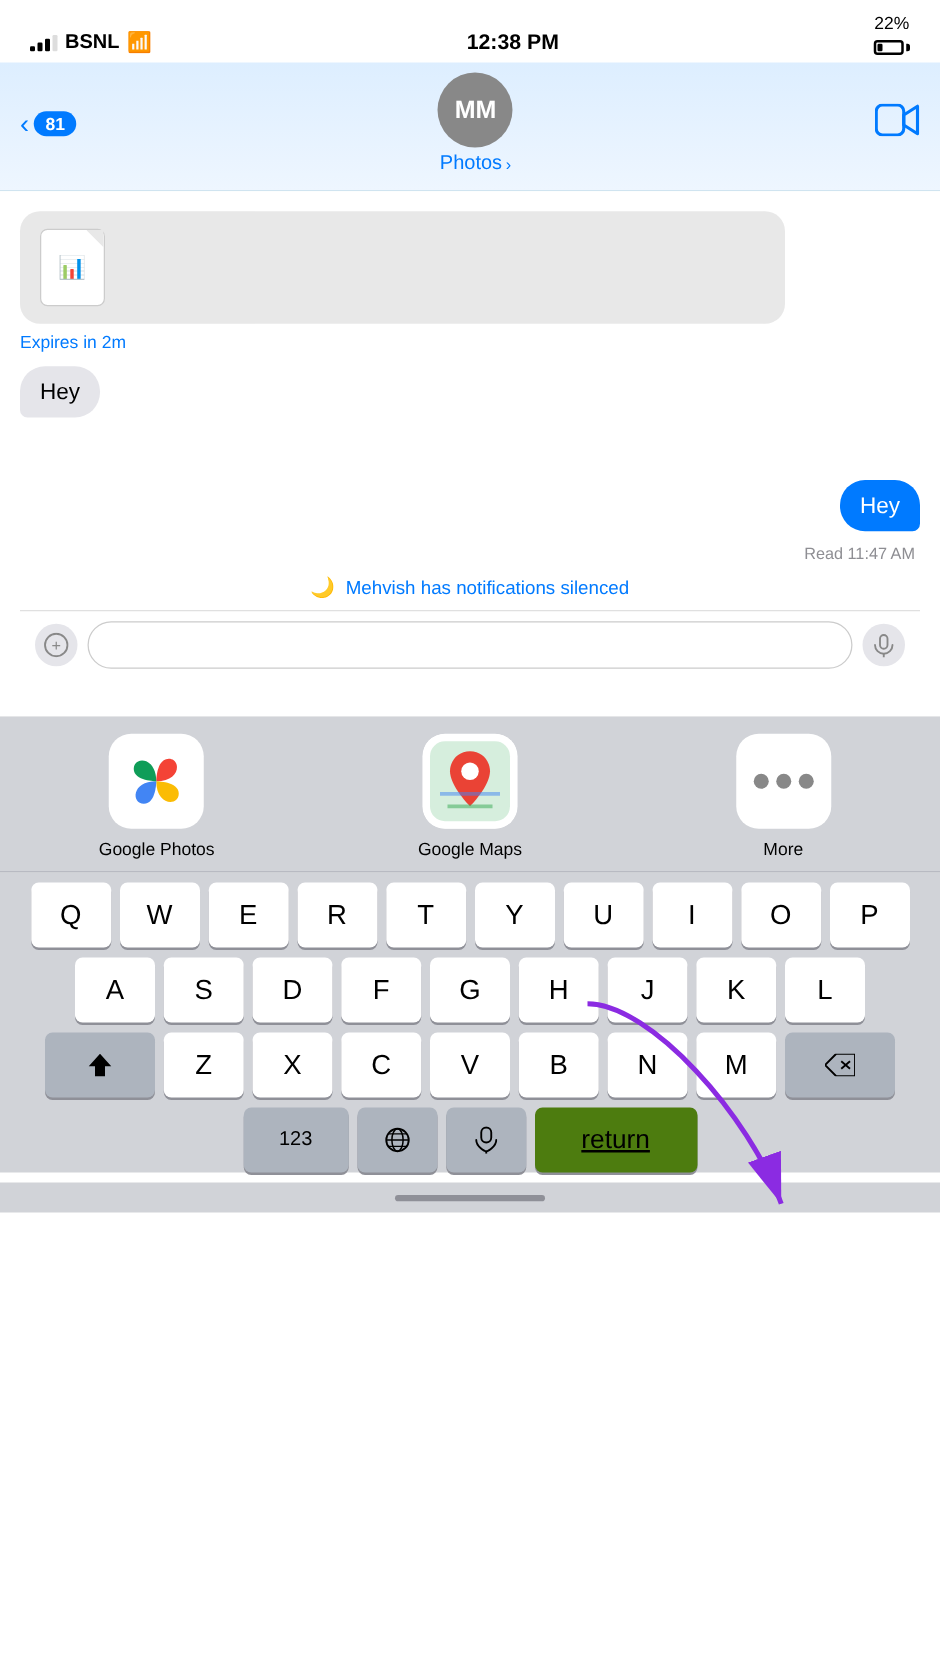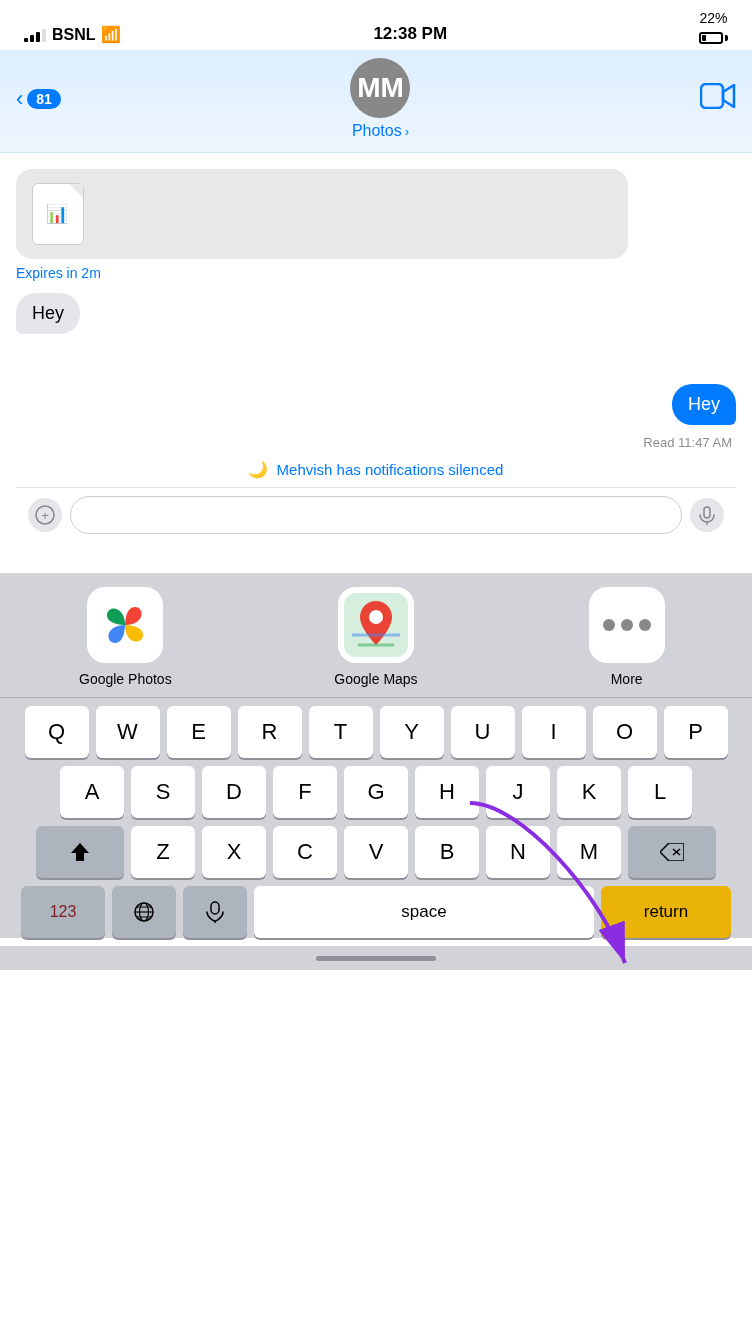--- a/index.html
+++ b/index.html
@@ -123,21 +123,21 @@
     }
     .avatar {
       width: 60px;
       height: 60px;
       border-radius: 50%;
       background: #888;
       display: flex;
       align-items: center;
       justify-content: center;
       color: #fff;
-      font-size: 28px;
+      font-size: 20px;
       font-weight: 600;
     }
     .contact-name {
       color: #007AFF;
       font-size: 16px;
       font-weight: 500;
       display: flex;
       align-items: center;
       gap: 3px;
     }
@@ -401,34 +401,35 @@
       cursor: pointer;
       box-shadow: 0 2px 0 #8f9098;
       height: 52px;
       flex: 1;
       max-width: 64px;
       user-select: none;
     }
     .key.special {
       background: #adb4be;
       font-size: 16px;
-      color: #7f1d1d;
+      color: #000000;
       flex: 1.4;
       max-width: 88px;
     }
     .key.space-key {
       flex: 5;
       max-width: 340px;
       font-size: 17px;
     }
     .key.return-key {
-      background: #eab308;
+      background: #4d7c0f;
       flex: 2;
       max-width: 130px;
-      font-size: 17px;
+      font-size: 21px;
+      text-decoration: underline;
     }
     .key.shift-key {
       background: #adb4be;
     }
     .key.delete-key {
       background: #adb4be;
     }
     .key.num-key {
       background: #adb4be;
       font-size: 16px;
@@ -672,20 +673,19 @@
         <line x1="4" y1="16" x2="18" y2="16" stroke="#000" stroke-width="1"></line>
       </svg>
     </div>
     <div class="key special mic-key">
       <svg width="18" height="22" viewBox="0 0 18 22">
         <rect x="5" y="1" width="8" height="12" rx="4" stroke="#000" stroke-width="1.5" fill="none"></rect>
         <path d="M1 11 C1 16.5 8 20 9 20 C10 20 17 16.5 17 11" stroke="#000" stroke-width="1.5" fill="none" stroke-linecap="round"></path>
         <line x1="9" y1="20" x2="9" y2="22" stroke="#000" stroke-width="1.5"></line>
       </svg>
     </div>
-    <div class="key space-key">space</div>
     <div class="key return-key">return</div>
   </div>
 </div>
 
 <div class="bottom-bar">
   <div class="home-indicator"></div>
 </div>
 
 </body></html>

